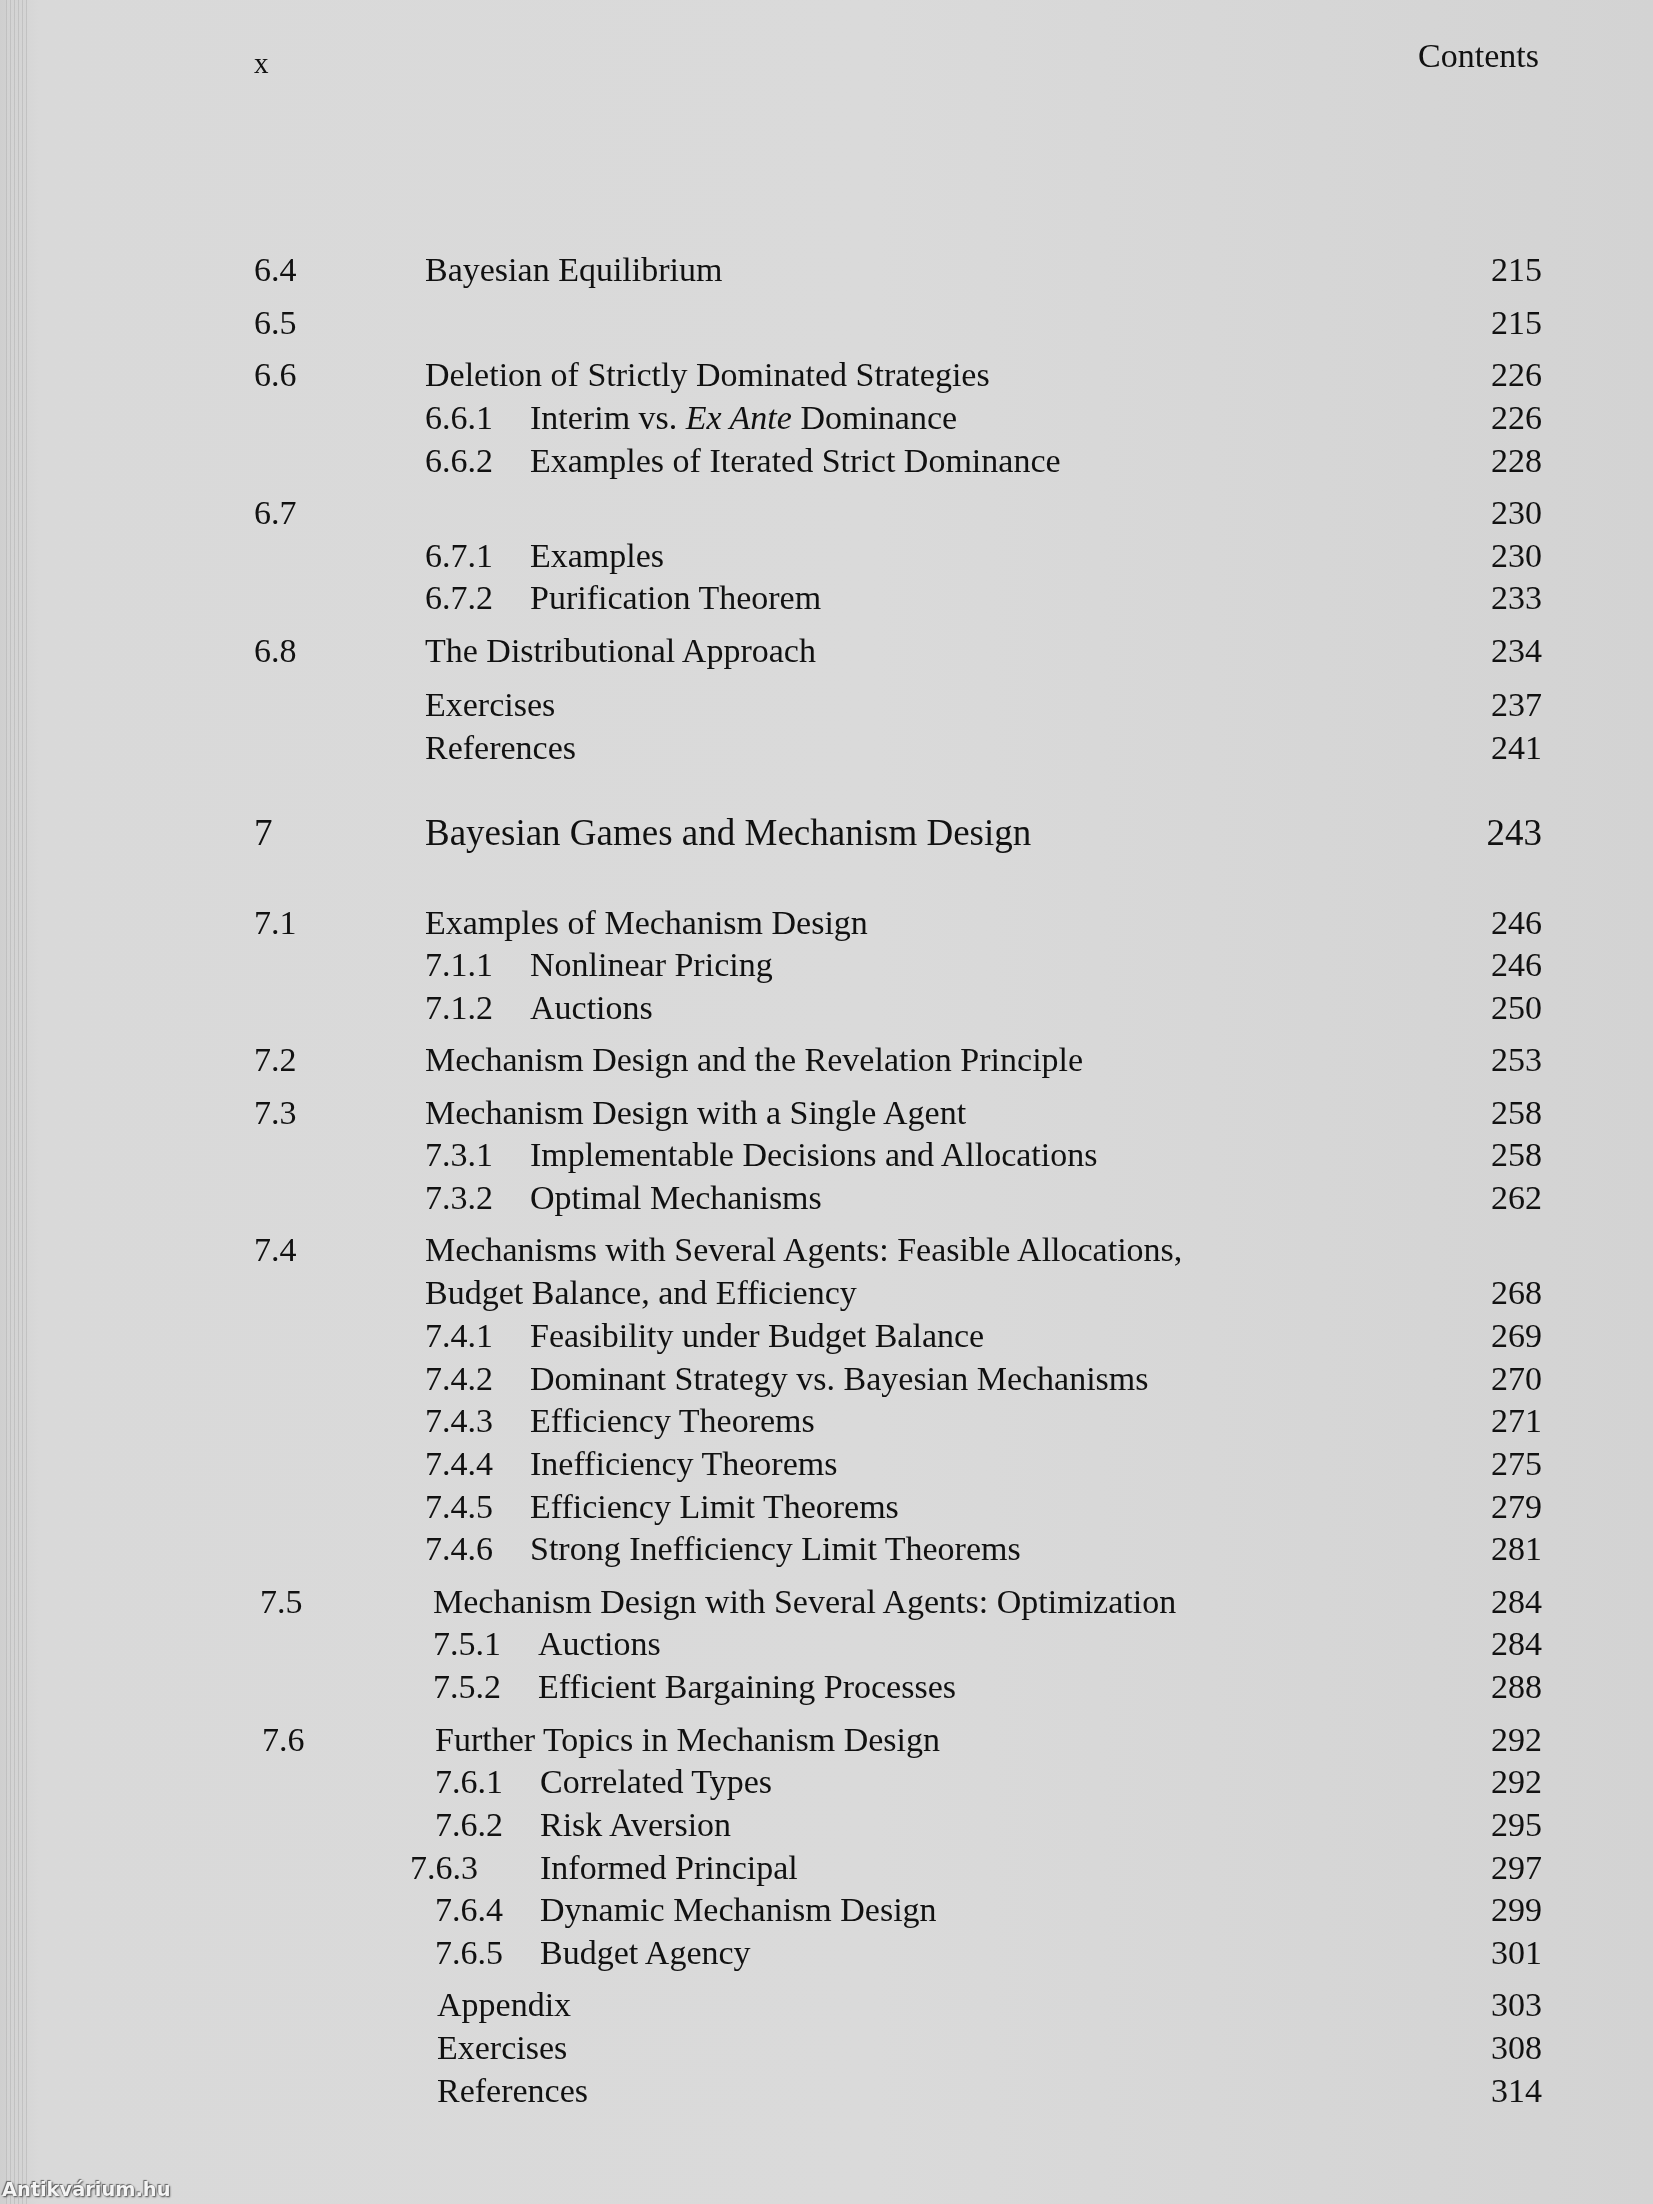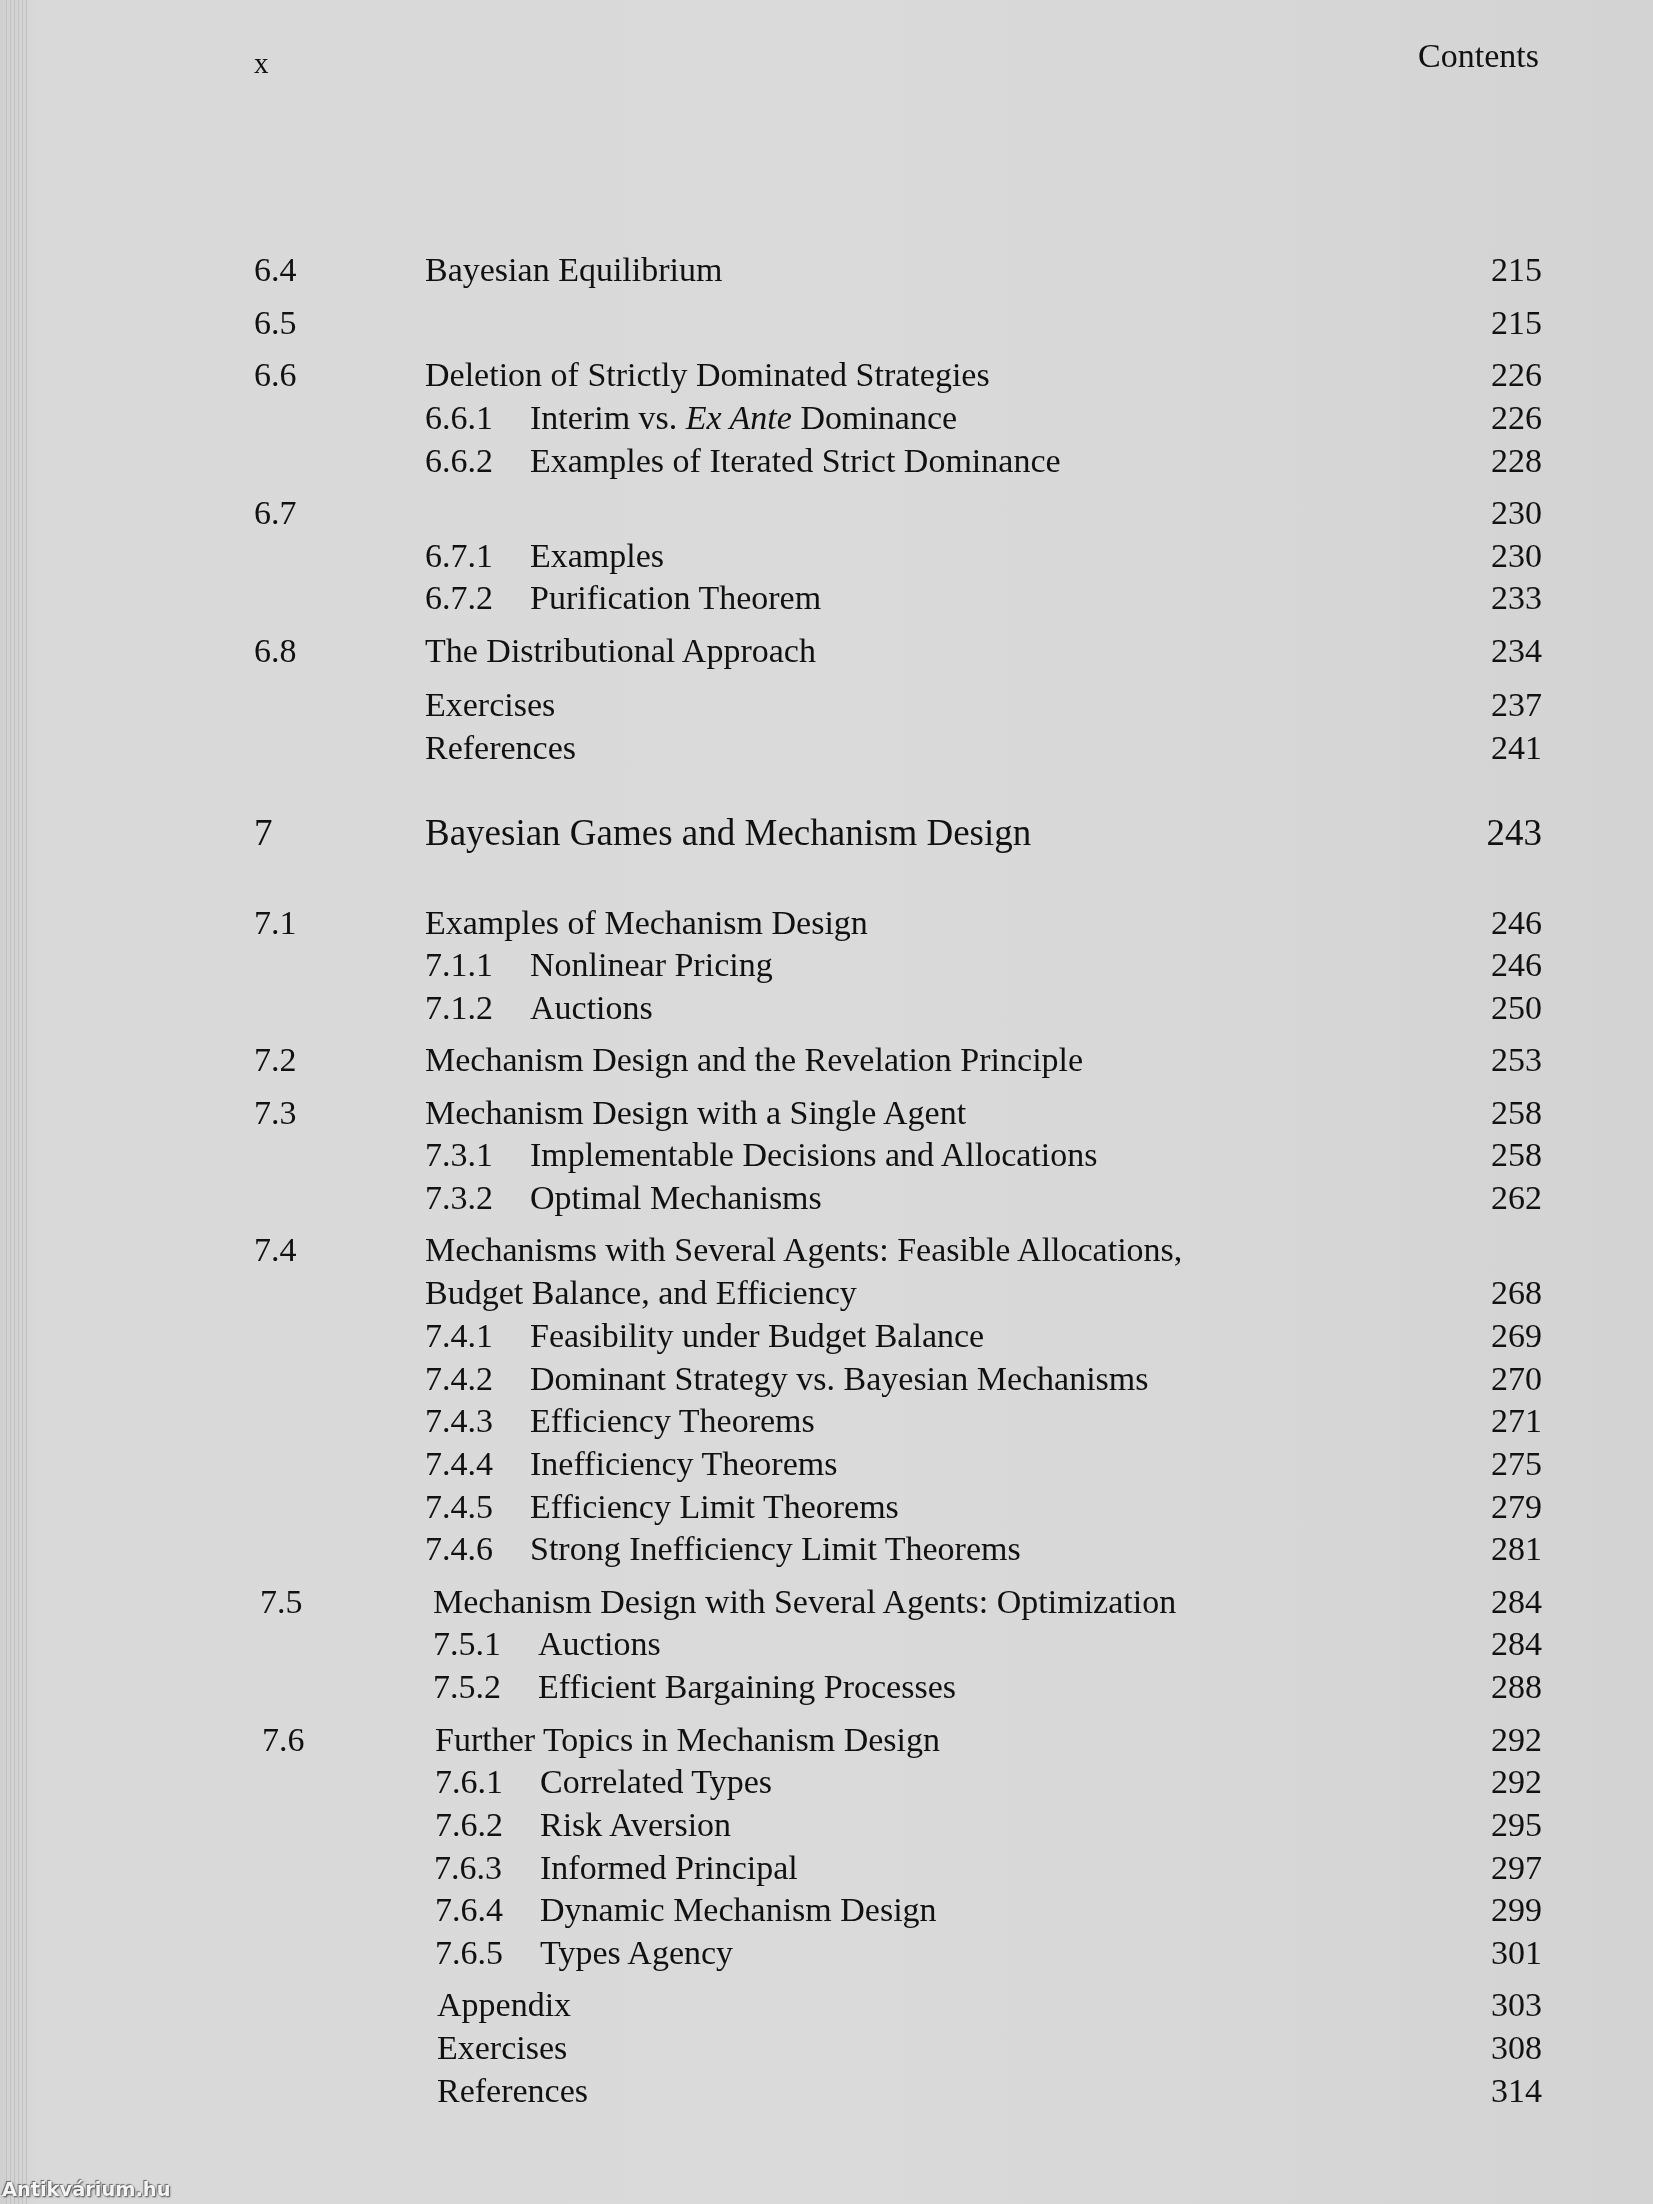--- a/index.html
+++ b/index.html
@@ -240,34 +240,34 @@
       <span class="page-no">292</span>
     </div>
 
     <div class="row" style="top:1803px">
       <span class="subnum" style="left:435px">7.6.2</span>
       <span class="subtitle" style="left:540px">Risk Aversion</span>
       <span class="page-no">295</span>
     </div>
 
     <div class="row" style="top:1846px">
-      <span class="subnum" style="left:434px">7.6.3</span>
+      <span class="subnum" style="left:410px">7.6.3</span>
       <span class="subtitle" style="left:540px">Informed Principal</span>
       <span class="page-no">297</span>
     </div>
 
     <div class="row" style="top:1888px">
       <span class="subnum" style="left:435px">7.6.4</span>
       <span class="subtitle" style="left:540px">Dynamic Mechanism Design</span>
       <span class="page-no">299</span>
     </div>
 
     <div class="row" style="top:1931px">
       <span class="subnum" style="left:435px">7.6.5</span>
-      <span class="subtitle" style="left:540px">Types Agency</span>
+      <span class="subtitle" style="left:540px">Budget Agency</span>
       <span class="page-no">301</span>
     </div>
 
     <div class="row" style="top:1983px">
       <span class="title" style="left:437px">Appendix</span>
       <span class="page-no">303</span>
     </div>
 
     <div class="row" style="top:2026px">
       <span class="title" style="left:437px">Exercises</span>

